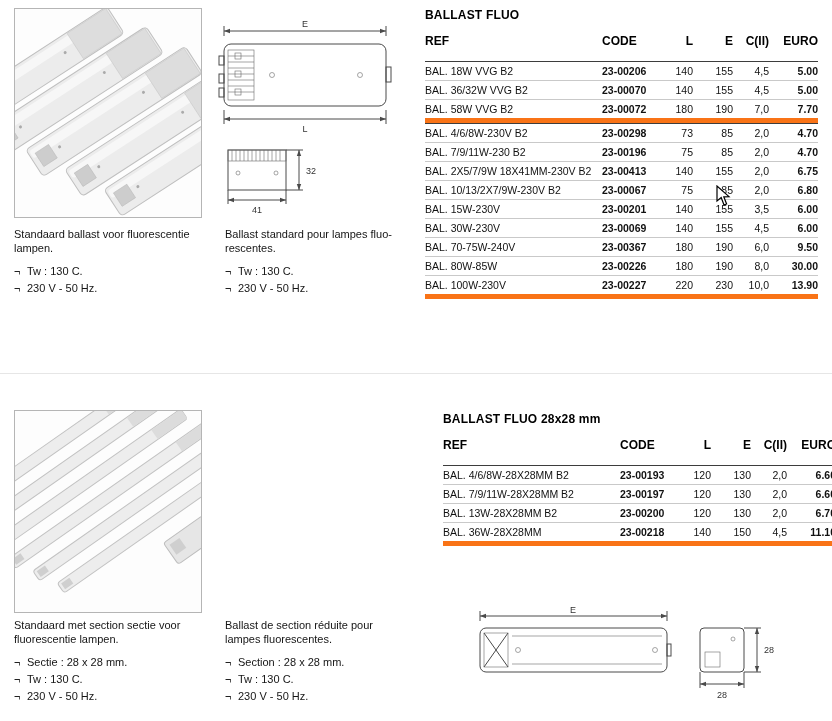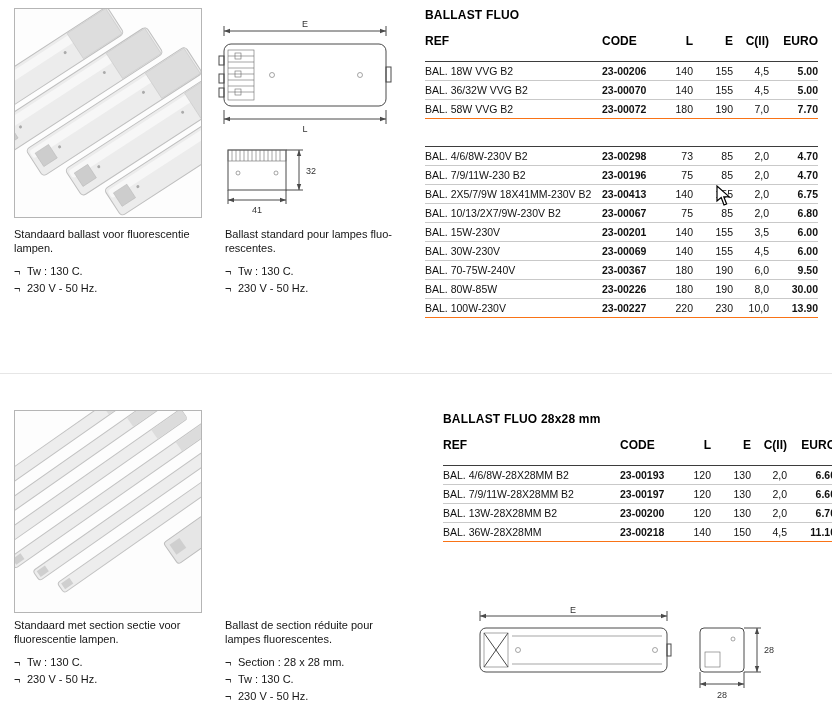--- a/index.html
+++ b/index.html
@@ -18,22 +18,22 @@
   #table1{left:425px;top:8px;}
   #table2{left:443px;top:412px;}
   .tbl-title{font-size:12px;font-weight:bold;color:#000;margin:0 0 12px 0;letter-spacing:.2px;}
   table{border-collapse:collapse;table-layout:fixed;width:393px;}
   .hdr-table{margin-bottom:13px;}
   .hdr-table th{font-size:12px;font-weight:bold;color:#000;padding:0;vertical-align:bottom;}
   th.ref,td.ref{text-align:left;}
   th.code,td.code{text-align:left;}
   th.num,td.num{text-align:right;}
   th.euro,td.euro{text-align:right;}
-  .grp-table{border-top:1.5px solid #3d3d3d;border-bottom:1px solid #f97316;}
-  .grp-table + .grp-table{margin-top:27px;}
+  .grp-table{border-top:1.5px solid #3d3d3d;border-bottom:5px solid #f97316;}
+  .grp-table + .grp-table{}
   .grp-table td{
     border-top:1px solid #c9c9c9;font-size:10.5px;padding:3px 0;
     height:12px;white-space:nowrap;overflow:hidden;vertical-align:middle;color:#111;
   }
   .grp-table tr:first-child td{border-top:none;}
   td.code{font-weight:bold;}
   td.euro{font-weight:bold;}
   .text-block{position:absolute;font-size:11px;color:#151515;}
   #text-nl-1{left:14px;top:227px;width:200px;}
   #text-fr-1{left:225px;top:227px;width:185px;}
@@ -383,20 +383,21 @@
     </tr>
   </tbody>
     </table>
 </div>
 
 <div class="text-block" id="text-nl-2">
   <div class="intro">
     <div class="intro-line">Standaard met section sectie voor</div>
     <div class="intro-line">fluorescentie lampen.</div>
   </div>
+  <div class="bullet-line"><span class="bullet-char">¬</span><span>Sectie : 28 x 28 mm.</span></div>
   <div class="bullet-line"><span class="bullet-char">¬</span><span>Tw : 130 C.</span></div>
   <div class="bullet-line"><span class="bullet-char">¬</span><span>230 V - 50 Hz.</span></div>
 </div>
 
 <div class="text-block" id="text-fr-2">
   <div class="intro">
     <div class="intro-line">Ballast de section réduite pour</div>
     <div class="intro-line">lampes fluorescentes.</div>
   </div>
   <div class="bullet-line"><span class="bullet-char">¬</span><span>Section : 28 x 28 mm.</span></div>

